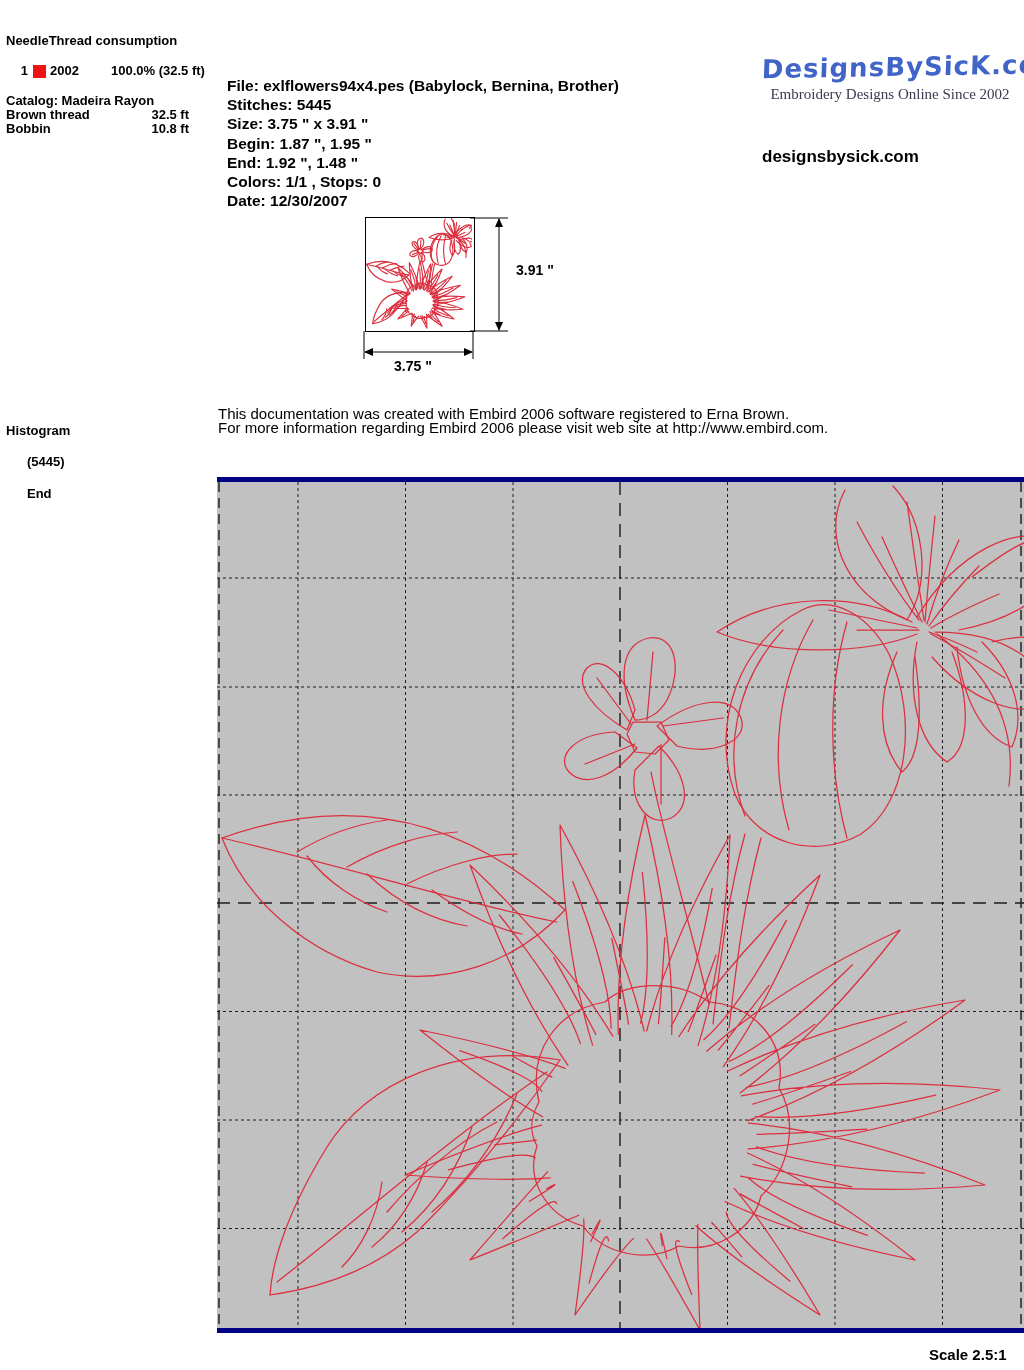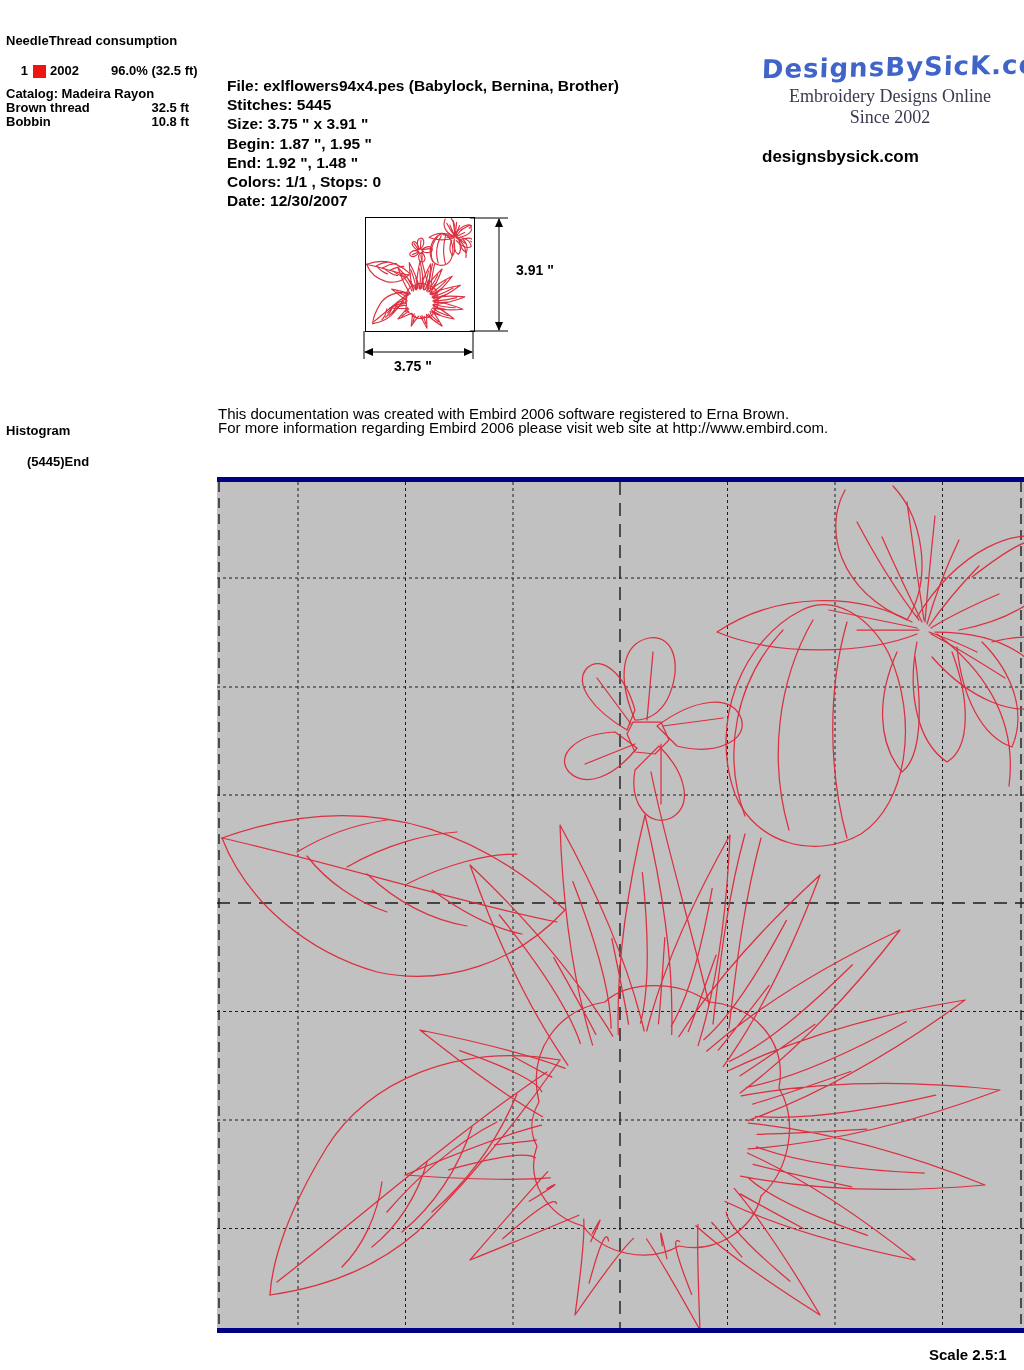--- a/index.html
+++ b/index.html
@@ -10,44 +10,44 @@
   .abs{position:absolute;}
 
   
   .thread-panel{left:6px;top:34px;font-size:13px;font-weight:bold;line-height:14px;}
   .tp-head{display:flex;}
   .tp-row{display:flex;align-items:center;margin-top:16px;}
   .tp-needle{width:22px;text-align:right;}
   .swatch{width:13px;height:13px;margin:0 4px 0 5px;display:inline-block;}
   .tp-code{width:56px;}
   .tp-pct{margin-left:5px;}
-  .tp-cat{margin-top:9px;}
+  .tp-cat{margin-top:16px;}
   .tp-line{display:flex;width:183px;justify-content:space-between;}
 
   
   .file-panel{left:227px;top:37px;font-size:15.5px;font-weight:bold;line-height:19.2px;margin-top:39px;}
 
   
   .logo-text{left:762px;top:52px;width:256px;font-family:"DejaVu Sans",sans-serif;
     font-size:26px;font-weight:bold;letter-spacing:1px;transform:skewX(-3deg) rotate(-1deg);
     white-space:nowrap;}
   .tagline{left:770px;top:86px;width:240px;font-family:"Liberation Serif",serif;
-    font-size:18px;color:#3a3a4e;text-align:center;}
+    font-size:15px;color:#3a3a4e;text-align:center;}
   .website{left:762px;top:147px;font-size:17px;font-weight:bold;}
 
   
   .thumb-box{left:365px;top:217px;width:108px;height:113px;border:1px solid #000;}
   .dim-label{font-size:14px;font-weight:bold;white-space:nowrap;}
 
   
   .embird-note{left:218px;top:407px;font-size:15px;line-height:13.5px;}
 
   
   .hist-title{left:6px;top:423px;font-size:13px;font-weight:bold;}
-  .hist-entry{left:27px;top:454px;font-size:13px;font-weight:bold;display:flex;}
+  .hist-entry{left:27px;top:454px;font-size:13px;font-weight:bold;display:flex;gap:17px;flex-direction:column;}
 
   
   .preview{left:217px;top:477px;width:807px;height:856px;box-sizing:border-box;
     background:#c1c1c1;border-top:5px solid #000082;border-bottom:5px solid #000082;
     overflow:hidden;}
   .scale-label{left:929px;top:1346px;font-size:15px;font-weight:bold;}
   svg{display:block;}
   .hidden-defs{position:absolute;width:0;height:0;overflow:hidden;}
 </style>
 </head>
@@ -104,21 +104,21 @@
 
 <div class="abs thread-panel">
   <div class="tp-head">
     <span>Needle</span>
     <span>Thread consumption</span>
   </div>
   <div class="tp-row">
     <span class="tp-needle">1</span>
     <span class="swatch" id="swatch" style="background: rgb(238, 20, 20);"></span>
     <span class="tp-code">2002</span>
-    <span class="tp-pct">96.0% (32.5 ft)</span>
+    <span class="tp-pct">100.0% (32.5 ft)</span>
   </div>
   <div class="tp-cat">Catalog: Madeira Rayon</div>
   <div class="tp-line">
     <span>Brown thread</span>
     <span>32.5 ft</span>
   </div>
   <div class="tp-line">
     <span>Bobbin</span>
     <span>10.8 ft</span>
   </div>

